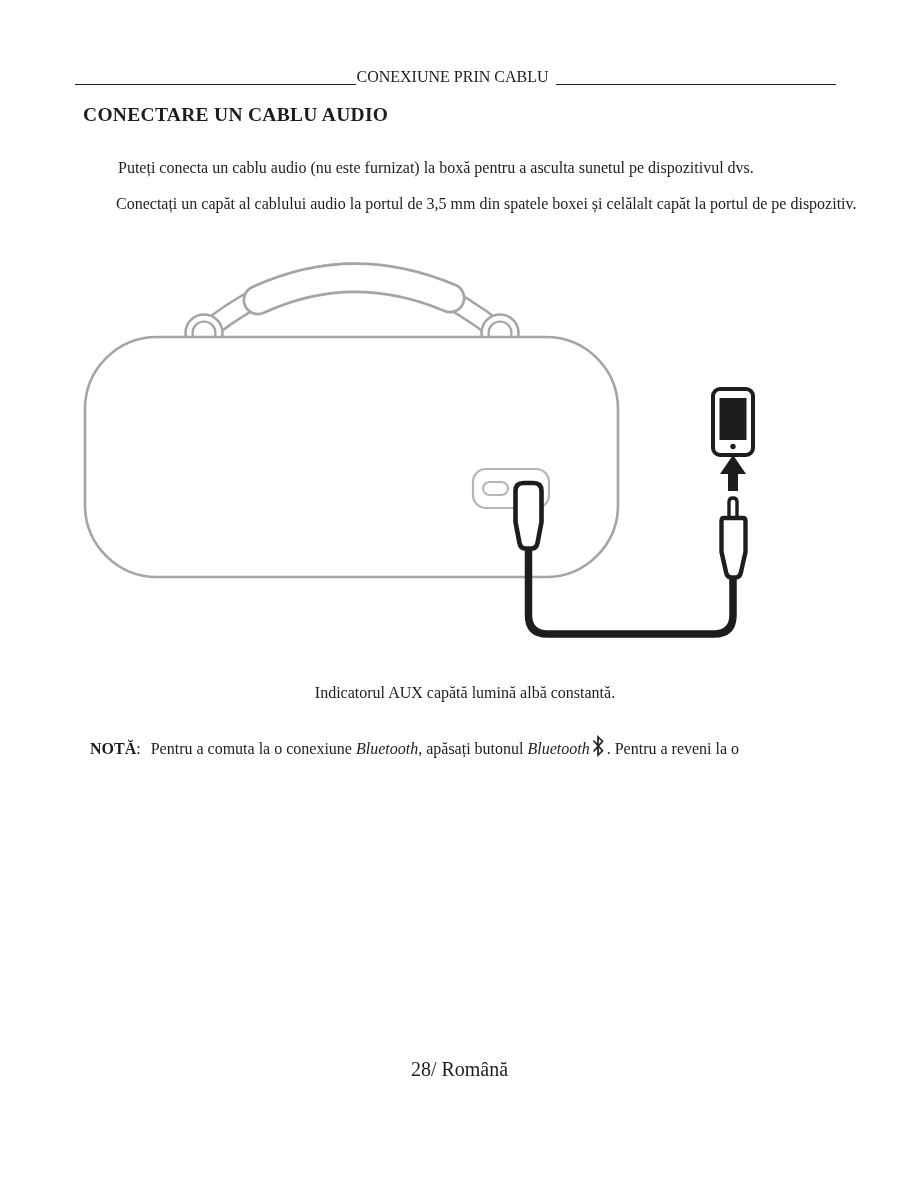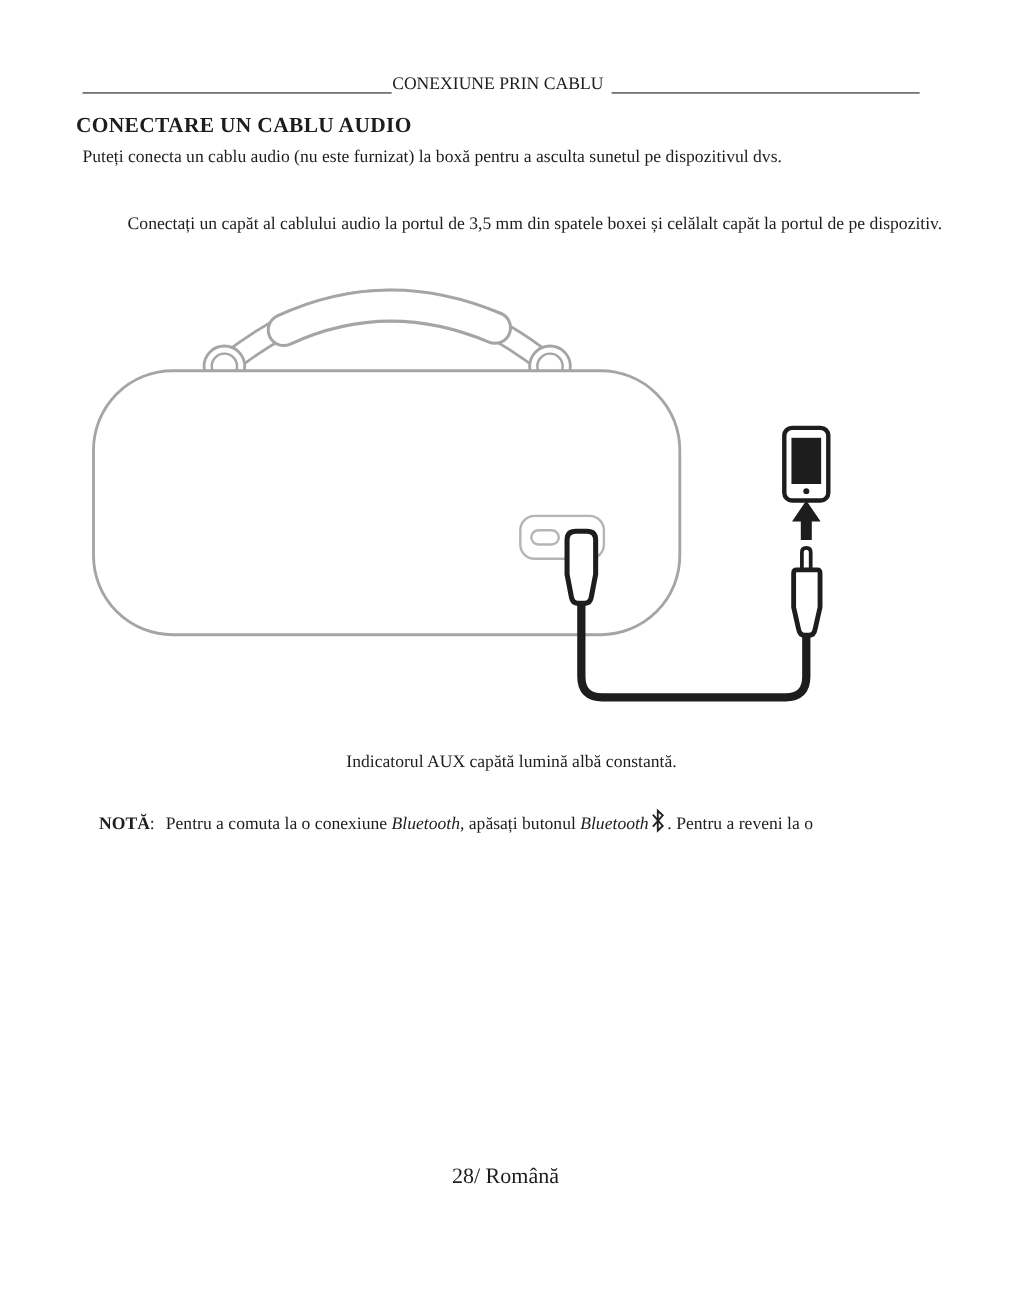--- a/index.html
+++ b/index.html
@@ -15,28 +15,28 @@
   .hdr{
     position:absolute;left:75px;top:66px;width:761px;height:21px;
     display:flex;align-items:flex-end;
     font-size:16px;white-space:nowrap;
   }
   .hdr .rule{flex:1 1 auto;border-bottom:1.5px solid #1d1d1d;height:0;margin-bottom:2px;}
   .hdr .rule-r{margin-left:6px;}
   .hdr .ttl{padding:0 1px;line-height:20px;}
   
   .h1{
-    position:absolute;left:69px;top:104px;margin:0;
+    position:absolute;left:83px;top:104px;margin:0;
     font-size:19.5px;font-weight:bold;letter-spacing:.3px;
   }
   .body-p{
     position:absolute;left:75px;width:780px;margin:0;
     font-size:16px;line-height:22px;
   }
-  .p1{top:132px;}
+  .p1{top:157px;margin-left:43px;}
   .p2{top:193px;margin-left:41px;}
   .indicator{top:682px;text-align:center;}
   
   .note{
     position:absolute;left:75px;top:734px;width:805px;
     font-size:16px;
     margin-left:15px;
   }
   .nl{display:block;}
   .nl1{line-height:28px;margin-bottom:2px;}

